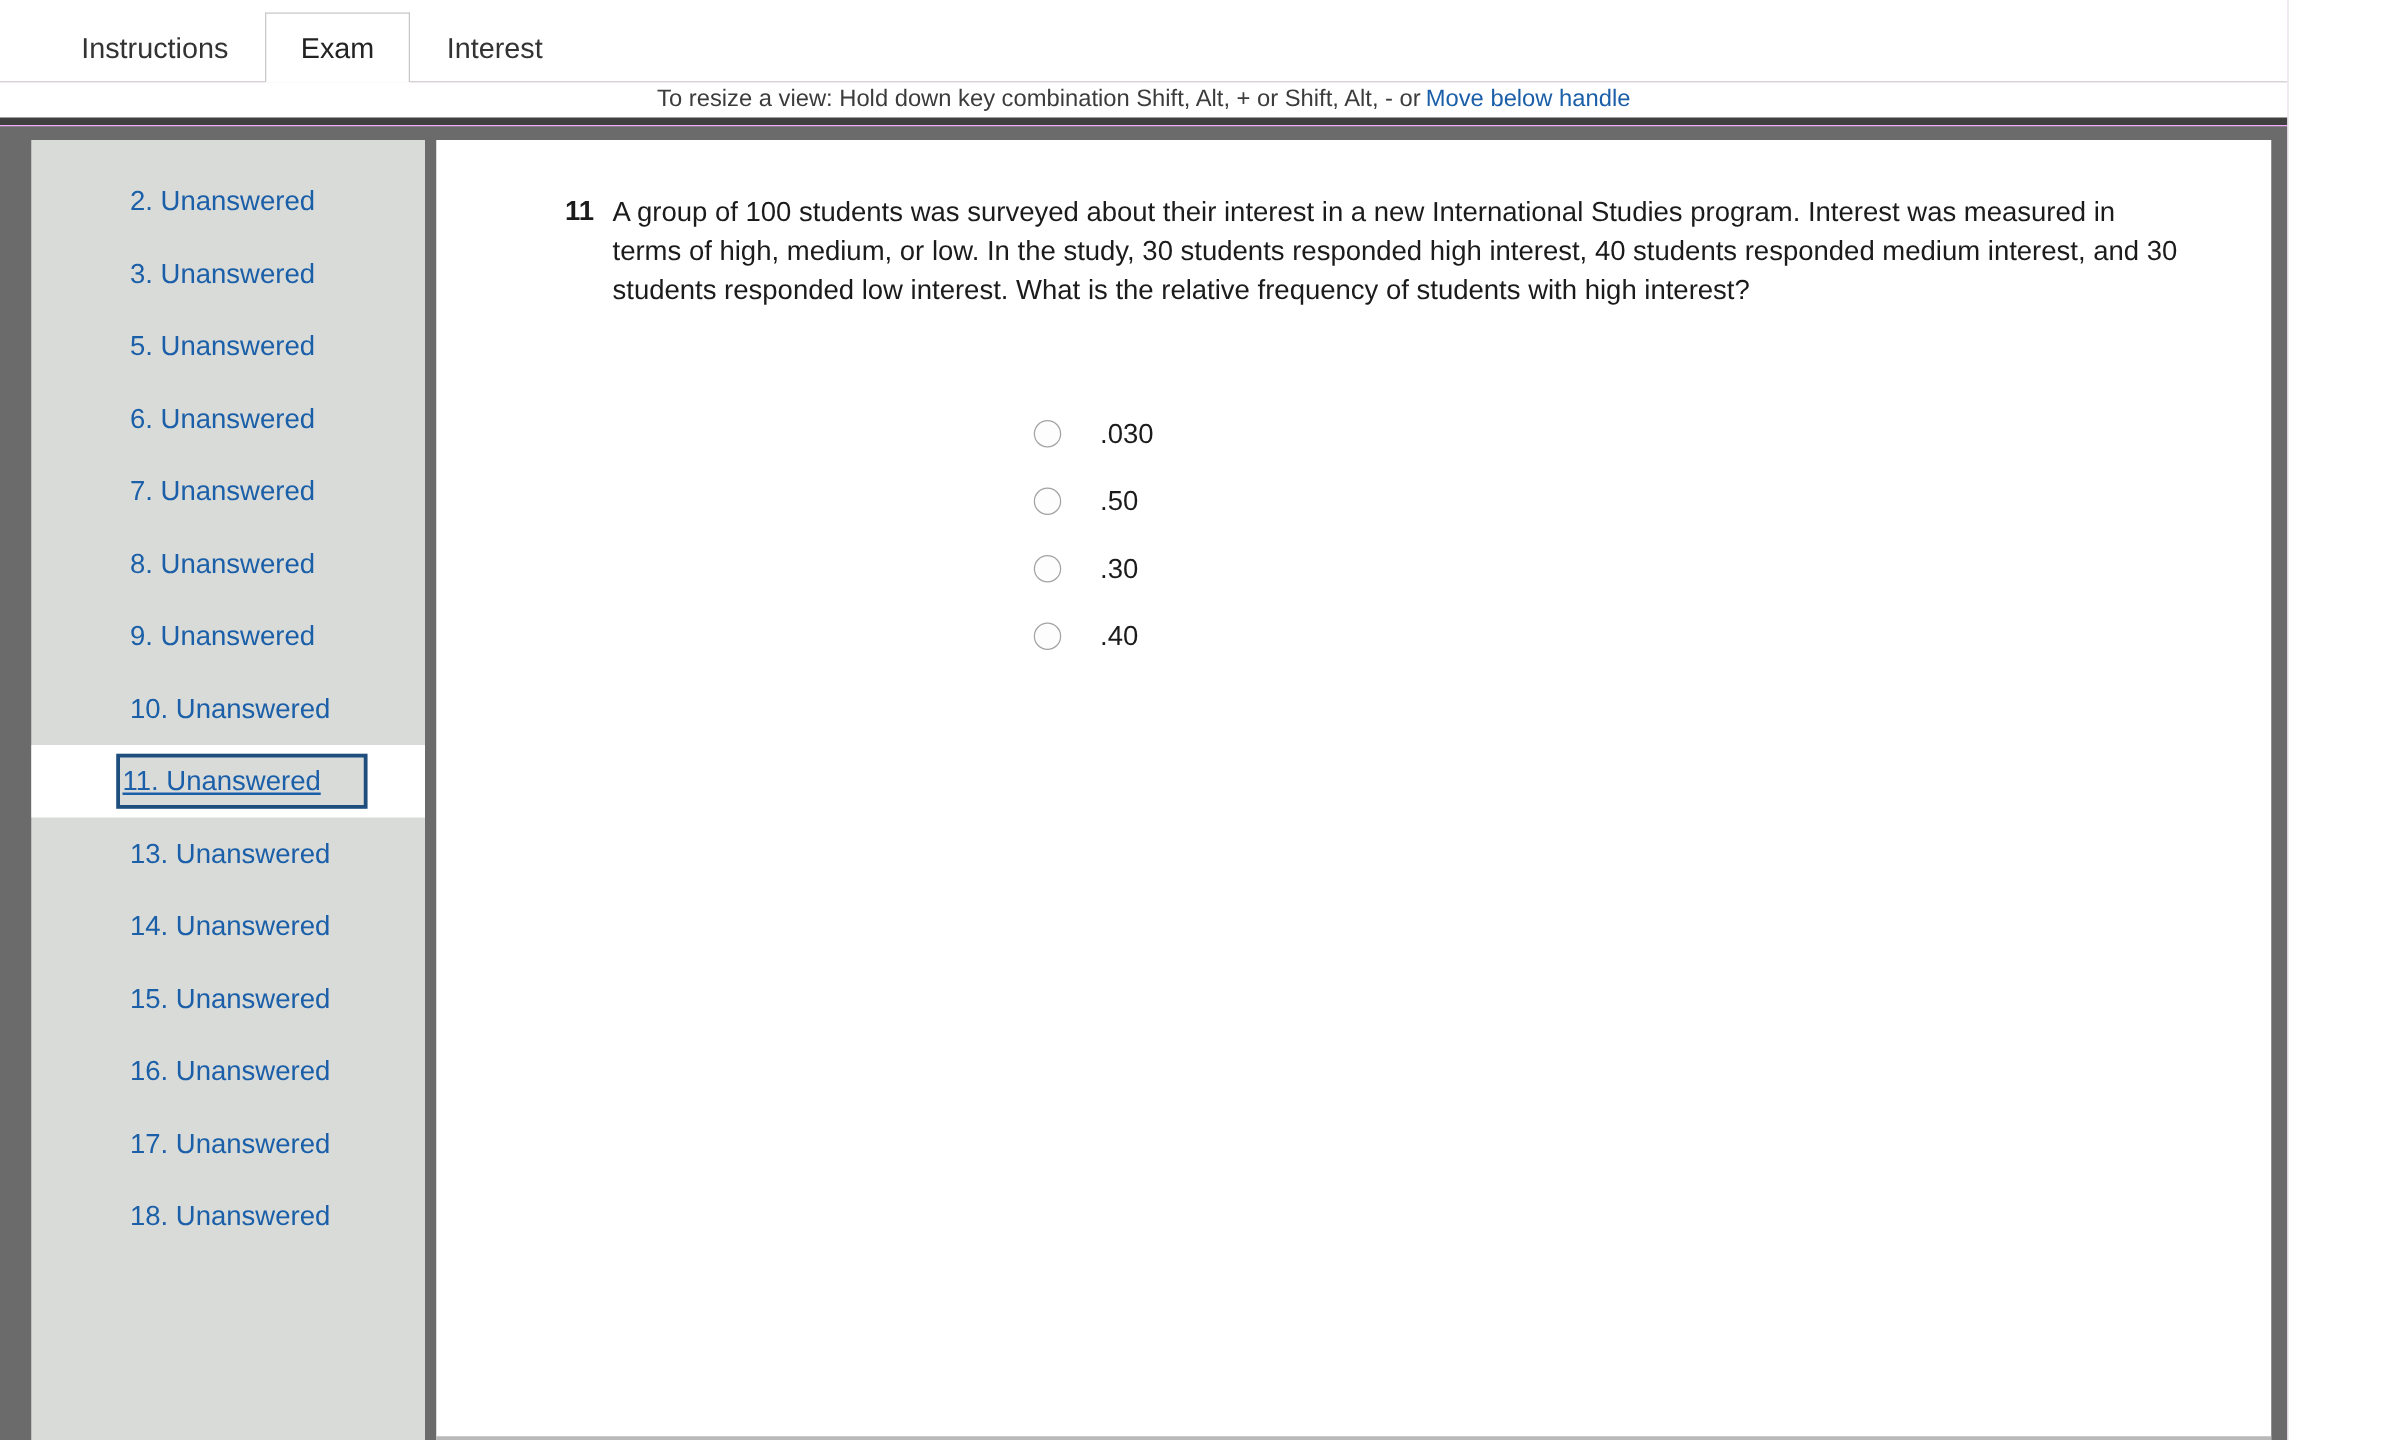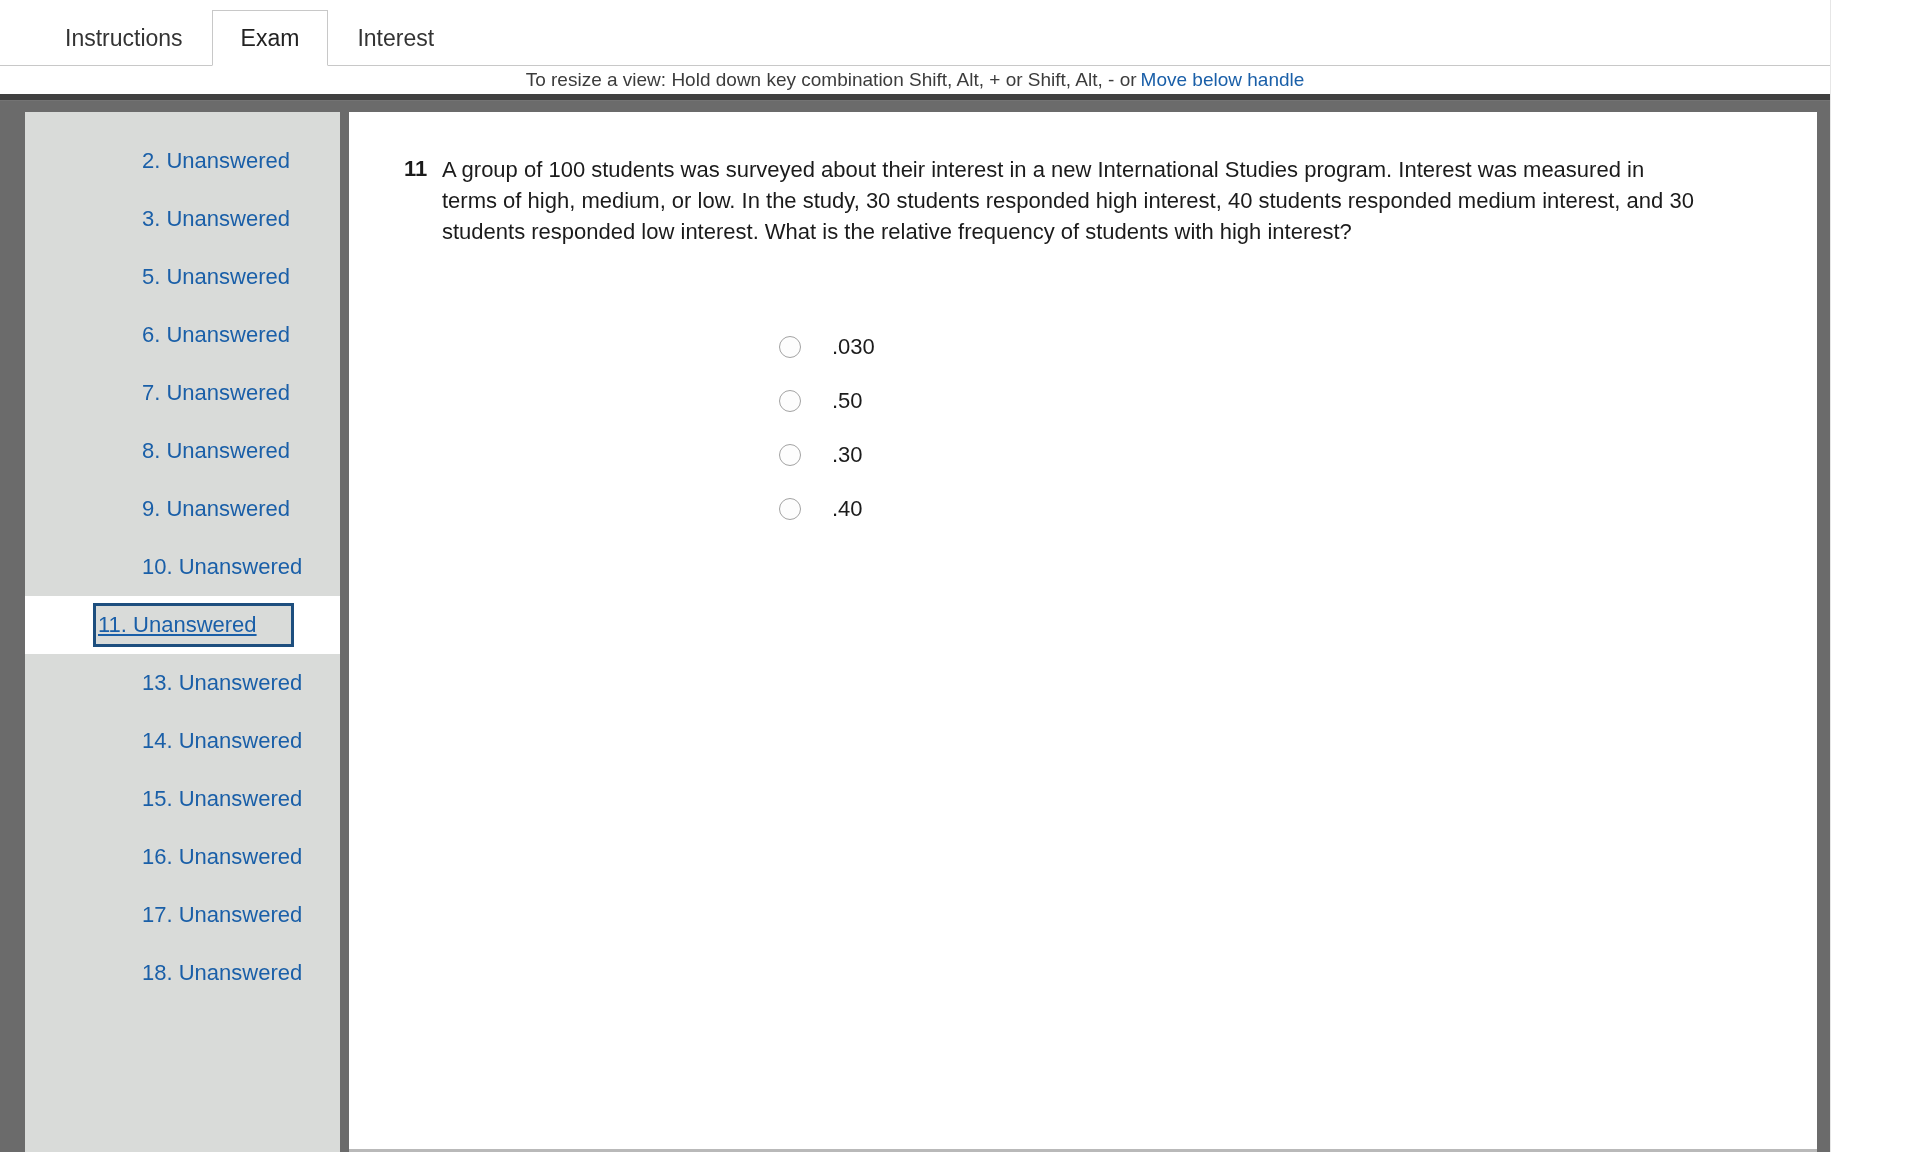--- a/index.html
+++ b/index.html
@@ -10,21 +10,21 @@
     height: 1152px;
     background: #ffffff;
     font-family: "Liberation Sans", sans-serif;
     overflow: hidden;
   }
 
   #app {
     position: relative;
     width: 1924px;
     height: 1152px;
-    background: #737373;
+    background: #f0abfc;
   }
 
   
   .tabstrip {
     position: absolute;
     left: 0;
     top: 0;
     width: 1830px;
     height: 66px;
     background: #ffffff;
@@ -105,21 +105,21 @@
   .navlist {
     position: absolute;
     left: 0;
     top: -38px;
     width: 315px;
   }
   .navitem {
     height: 58px;
     display: flex;
     align-items: center;
-    padding-left: 117px;
+    padding-left: 79px;
     font-size: 22px;
     color: #1a5fa8;
     cursor: pointer;
     position: relative;
   }
   .navitem.current {
     background: #ffffff;
     padding-left: 0;
   }
   .navitem.current .navitem-inner {
@@ -134,20 +134,21 @@
   }
 
   
   .contentpane {
     flex: 1 1 auto;
     background: #ffffff;
     margin-left: 9px;
     position: relative;
     overflow: hidden;
     border-bottom: 3px solid #b9b9b9;
+    padding-left: 48px;
   }
   .qwrap {
     padding: 42px 40px 0 55px;
     display: flex;
   }
   .qnum {
     font-size: 22px;
     font-weight: bold;
     color: #1b1b1b;
     width: 38px;

